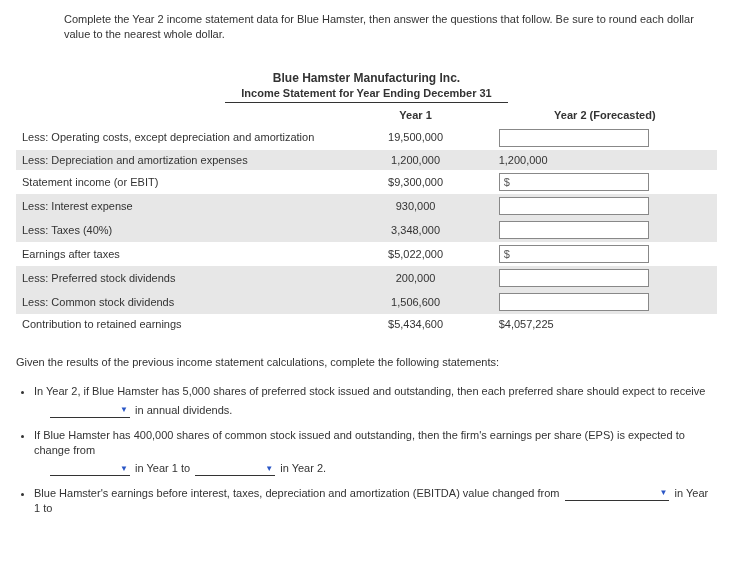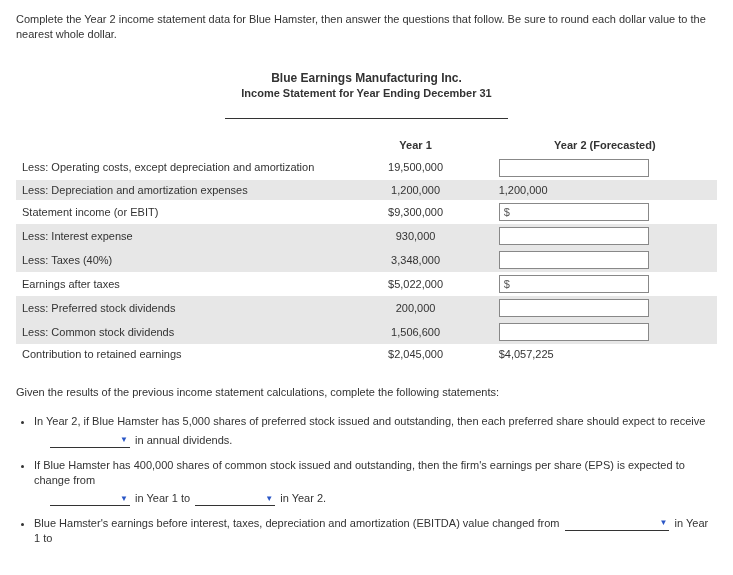--- a/index.html
+++ b/index.html
@@ -1,20 +1,20 @@
 <!DOCTYPE html>
 <html><head>
   <meta charset="utf-8">
   <style>
     * { box-sizing: border-box; margin: 0; padding: 0; }
     body { font-family: Arial, Helvetica, sans-serif; font-size: 11px; color: #333; padding: 12px 16px; background: #fff; line-height: 1.35; }
-    .intro { margin-bottom: 28px; }
+    .intro { margin-bottom: 28px; margin-left: 48px; }
     .title-block { text-align: center; }
     .company { font-weight: bold; font-size: 12px; }
-    .stmt-title { font-weight: bold; border-bottom: 1px solid #333; display:inline-block; padding: 0 16px 17px; margin-bottom: 16px; }
+    .stmt-title { font-weight: bold; border-bottom: 1px solid #333; display:inline-block; padding: 0 16px 1px; margin-bottom: 2px; }
     table { width: 100%; border-collapse: collapse; }
     thead th { font-weight: bold; text-align: center; padding: 3px 6px; }
     thead th.left { text-align: left; }
     tbody td { padding: 3px 6px; vertical-align: middle; }
     tbody tr.shade { background: #e7e7e7; }
     td.label { width: 46%; }
     td.y1 { width: 22%; text-align: center; }
     td.y2 { width: 32%; }
     .input-cell { display:inline-flex; align-items:center; background:#fff; border:1px solid #888; height:18px; width:150px; padding:0 4px; }
     .input-cell .prefix { color:#555; margin-right:4px; }
@@ -27,21 +27,21 @@
     .dd .spacer { flex:1; min-width:40px; }
     .dd .caret { font-size:8px; color:#2a56c6; margin-left:3px; }
     .indent { margin-left: 14px; display:block; margin-top:4px; }
   </style>
 </head>
 <body>
 
 <p class="intro">Complete the Year 2 income statement data for Blue Hamster, then answer the questions that follow. Be sure to round each dollar value to the nearest whole dollar.</p>
 
 <div class="title-block">
-  <div class="company">Blue Earnings Manufacturing Inc.</div>
+  <div class="company">Blue Hamster Manufacturing Inc.</div>
   <div class="stmt-title">Income Statement for Year Ending December 31</div>
 </div>
 
 <table>
   <thead>
     <tr>
       <th class="left"></th>
       <th>Year 1</th>
       <th>Year 2  (Forecasted)</th>
     </tr>
@@ -98,21 +98,21 @@
       </tr>
       <tr class="shade">
         <td class="label">Less: Common stock dividends</td>
         <td class="y1">1,506,600</td>
         <td class="y2"><span class="input-cell">
             <input class="field" type="text" style="">
           </span></td>
       </tr>
       <tr>
         <td class="label">Contribution to retained earnings</td>
-        <td class="y1">$2,045,000</td>
+        <td class="y1">$5,434,600</td>
         <td class="y2"><span class="plain">$4,057,225</span></td>
       </tr>
     </tbody>
 </table>
 
 <p class="after-note">Given the results of the previous income statement calculations, complete the following statements:</p>
 
 <ul class="qs">
   <li>
     <span>In Year 2, if Blue Hamster has 5,000 shares of preferred stock issued and outstanding, then each preferred share should expect to receive</span>

